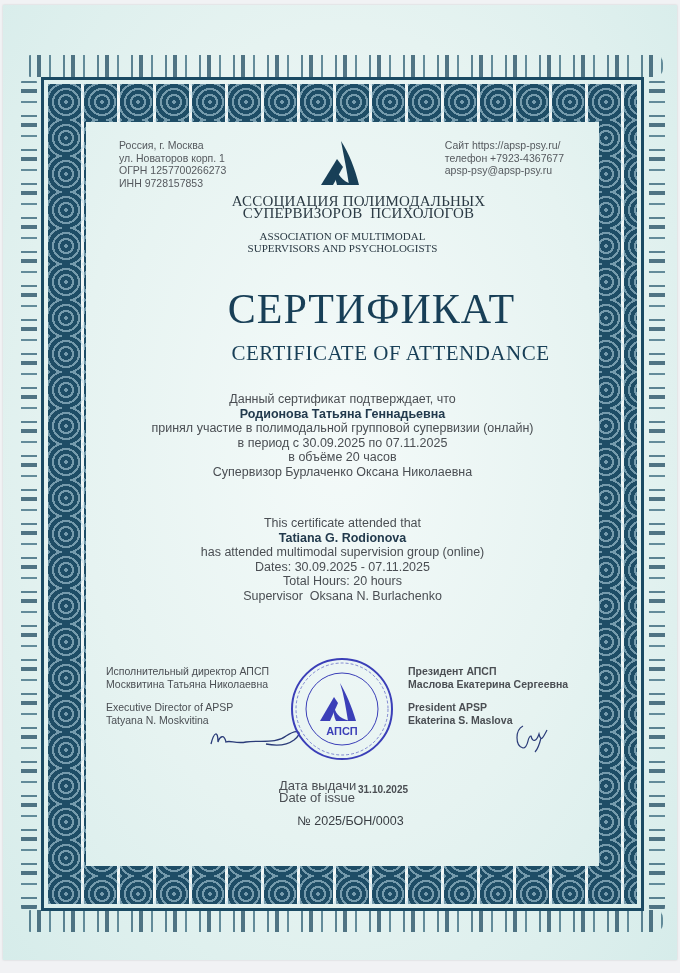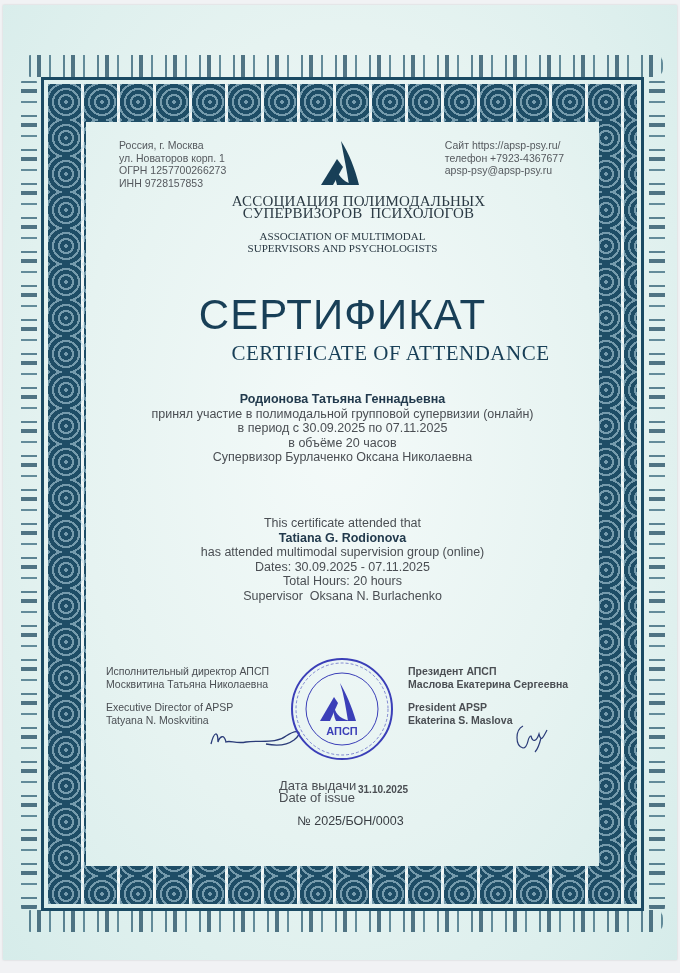--- a/index.html
+++ b/index.html
@@ -33,21 +33,21 @@
     background-size:36px 36px; background-origin:border-box;
     -webkit-mask: linear-gradient(#000 0 0) border-box, linear-gradient(#000 0 0) padding-box;
     -webkit-mask-composite: xor; mask-composite: exclude; }
   .content { position:absolute; left:83px; top:117px; width:513px; height:744px; color:#3a3f44; }
 
   .addr-left { position:absolute; left:33px; top:17px; font-size:10.5px; line-height:12.5px; color:#55595e; }
   .addr-right { position:absolute; right:35px; top:17px; font-size:10.5px; line-height:12.5px; color:#55595e; }
   .logo { position:absolute; left:233px; top:17px; width:44px; height:48px; }
   .org-ru { position:absolute; left:0; width:100%; top:73px; text-align:center; font-family:"Liberation Serif", serif; font-size:15px; line-height:12px; color:#2b3a44; letter-spacing:0.2px;margin-left:16px; }
   .org-en { position:absolute; left:0; width:100%; top:108px; text-align:center; font-family:"Liberation Serif", serif; font-size:11px; line-height:12px; color:#2b3a44; }
-  .title-ru { position:absolute; left:0; width:100%; top:169px; text-align:center; font-family:Liberation Sans, sans-serif; font-size:42px; line-height:48px; color:#183f57; letter-spacing:1px; }
+  .title-ru { position:absolute; left:0; width:100%; top:163px; text-align:center; font-family:Liberation Serif, serif; font-size:42px; line-height:48px; color:#183f57; letter-spacing:1px;padding-left:29px; }
   .title-en { position:absolute; left:0; width:100%; top:218px; text-align:center; font-family:"Liberation Serif", serif; font-size:21px; line-height:26px; color:#183f57; letter-spacing:0.5px;padding-left:48px; }
   .block { position:absolute; left:0; width:100%; text-align:center; font-size:12.5px; line-height:14.5px; color:#4a4e53; }
   .block-ru { top:270px; }
   .block-en { top:394px; }
   .block .name { font-weight:bold; color:#223a4d; }
   .sig-left { position:absolute; left:20px; top:543px; font-size:10.5px; line-height:12.5px; color:#4a4e53; }
   .sig-right { position:absolute; left:322px; top:543px; font-size:10.5px; line-height:12.5px; color:#4a4e53;font-weight:bold; }
   .gap { height:11px; }
   .stamp { position:absolute; left:204px; top:535px; width:104px; height:104px;text-align:center; }
   .signature { position:absolute; }
@@ -95,20 +95,21 @@
     </div>
     <div class="org-en">
       <div>ASSOCIATION OF MULTIMODAL</div>
       <div>SUPERVISORS AND PSYCHOLOGISTS</div>
     </div>
 
     <div class="title-ru">СЕРТИФИКАТ</div>
     <div class="title-en">CERTIFICATE OF ATTENDANCE</div>
 
     <div class="block block-ru">
+      <div>Данный сертификат подтверждает, что</div>
       <div class="name">Родионова Татьяна Геннадьевна</div>
       <div>принял участие в полимодальной групповой супервизии (онлайн)</div>
       <div>в период с 30.09.2025 по 07.11.2025</div>
       <div>в объёме 20 часов</div>
       <div>Супервизор Бурлаченко Оксана Николаевна</div>
     </div>
 
     <div class="block block-en">
       <div>This certificate attended that</div>
       <div class="name">Tatiana G. Rodionova</div>

